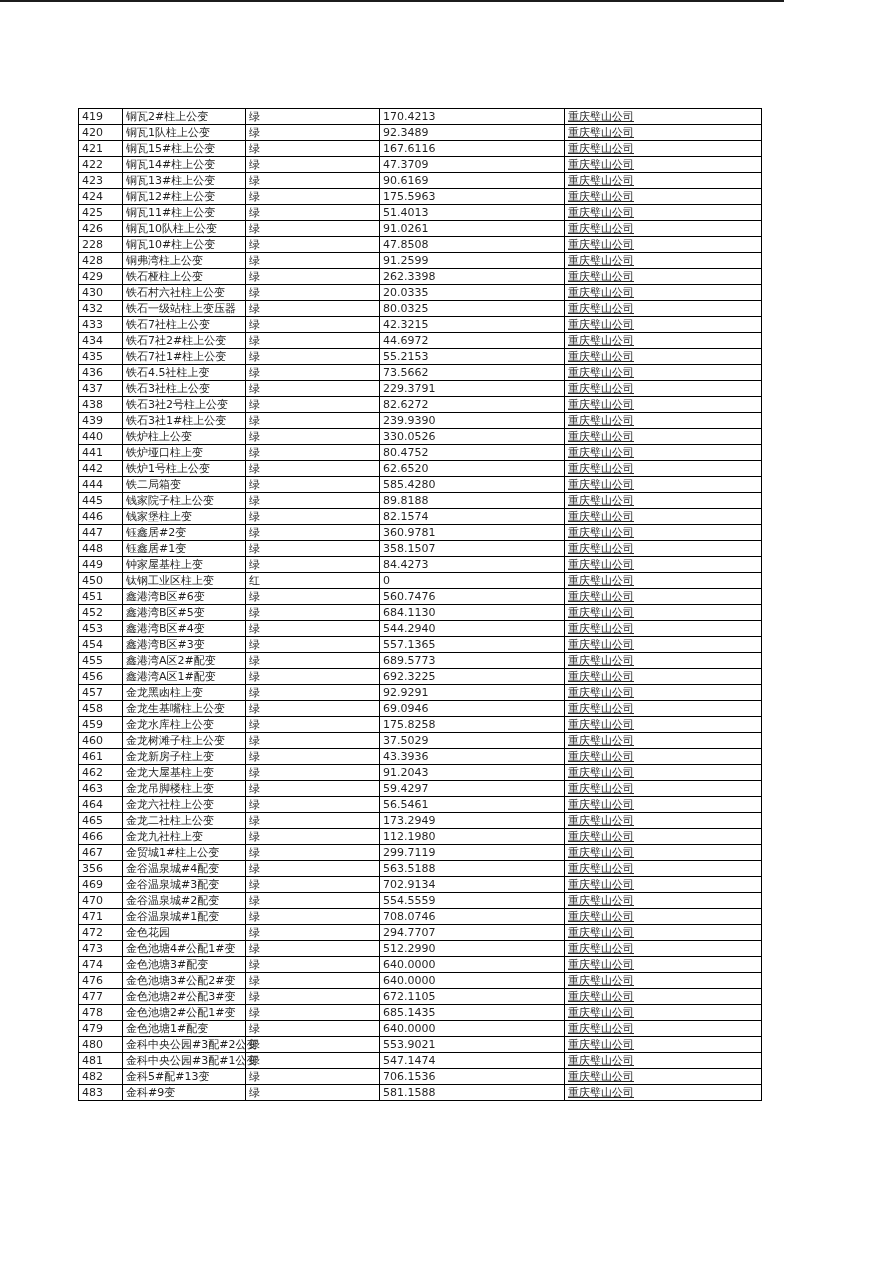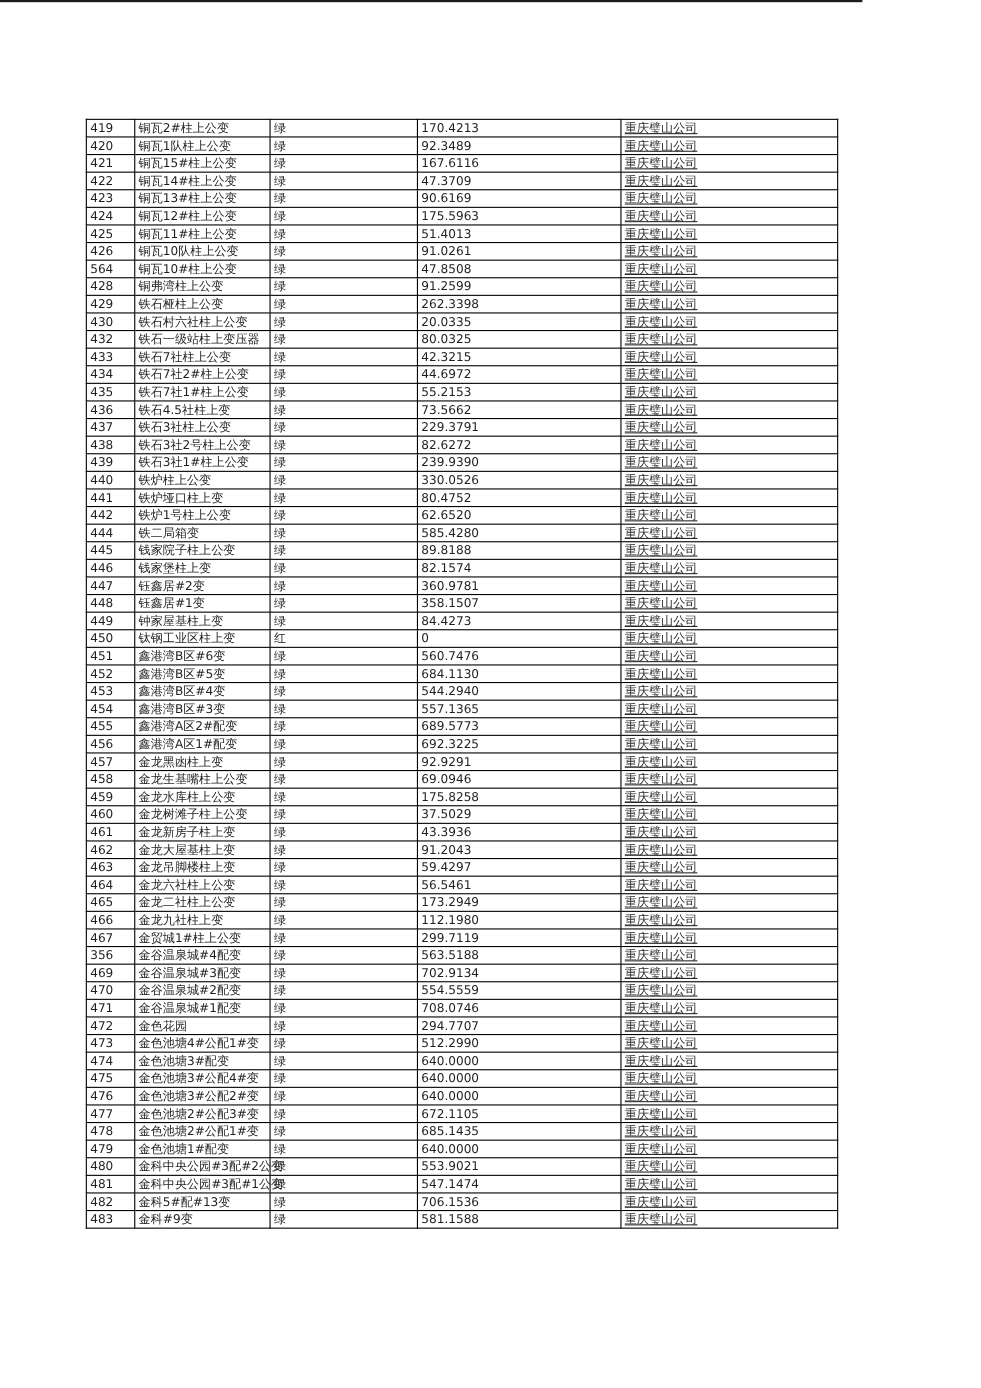--- a/index.html
+++ b/index.html
@@ -109,21 +109,21 @@
           <td class="c-comp"><a class="company-link">重庆璧山公司</a></td>
         </tr>
         <tr>
           <td class="c-no">426</td>
           <td class="c-name">铜瓦10队柱上公变</td>
           <td class="c-status">绿</td>
           <td class="c-value">91.0261</td>
           <td class="c-comp"><a class="company-link">重庆璧山公司</a></td>
         </tr>
         <tr>
-          <td class="c-no">564</td>
+          <td class="c-no">228</td>
           <td class="c-name">铜瓦10#柱上公变</td>
           <td class="c-status">绿</td>
           <td class="c-value">47.8508</td>
           <td class="c-comp"><a class="company-link">重庆璧山公司</a></td>
         </tr>
         <tr>
           <td class="c-no">428</td>
           <td class="c-name">铜弗湾柱上公变</td>
           <td class="c-status">绿</td>
           <td class="c-value">91.2599</td>
@@ -426,27 +426,20 @@
         <tr>
           <td class="c-no">473</td>
           <td class="c-name">金色池塘4#公配1#变</td>
           <td class="c-status">绿</td>
           <td class="c-value">512.2990</td>
           <td class="c-comp"><a class="company-link">重庆璧山公司</a></td>
         </tr>
         <tr>
           <td class="c-no">474</td>
           <td class="c-name">金色池塘3#配变</td>
-          <td class="c-status">绿</td>
-          <td class="c-value">640.0000</td>
-          <td class="c-comp"><a class="company-link">重庆璧山公司</a></td>
-        </tr>
-        <tr>
-          <td class="c-no">475</td>
-          <td class="c-name">金色池塘3#公配4#变</td>
           <td class="c-status">绿</td>
           <td class="c-value">640.0000</td>
           <td class="c-comp"><a class="company-link">重庆璧山公司</a></td>
         </tr>
         <tr>
           <td class="c-no">476</td>
           <td class="c-name">金色池塘3#公配2#变</td>
           <td class="c-status">绿</td>
           <td class="c-value">640.0000</td>
           <td class="c-comp"><a class="company-link">重庆璧山公司</a></td>

